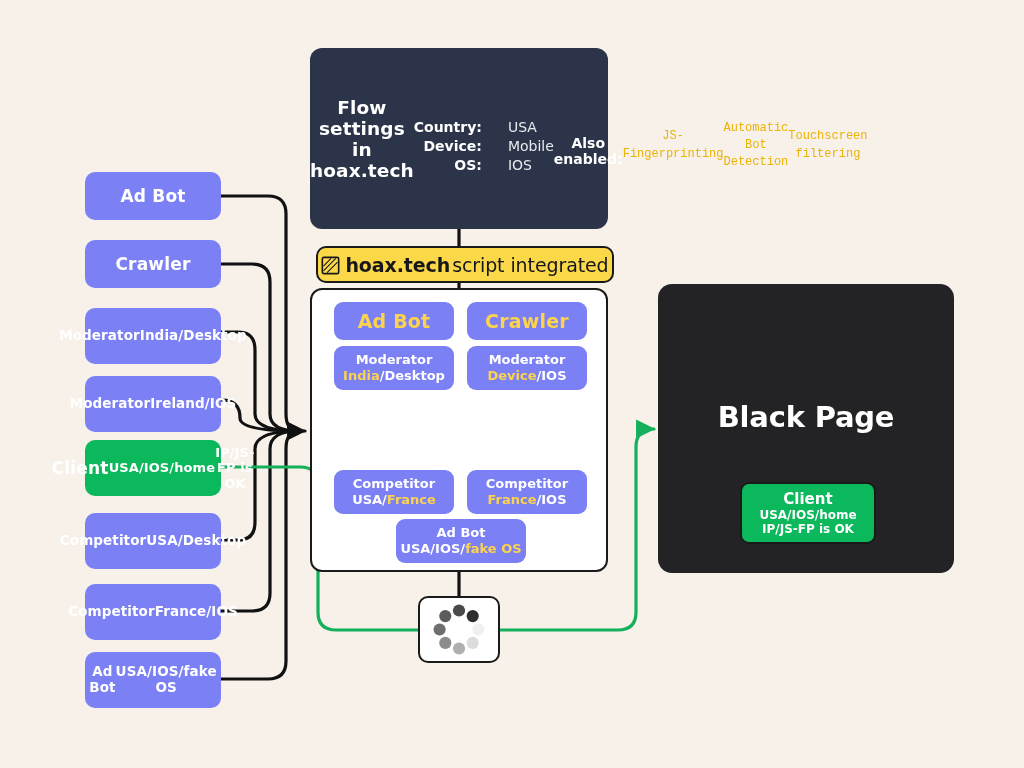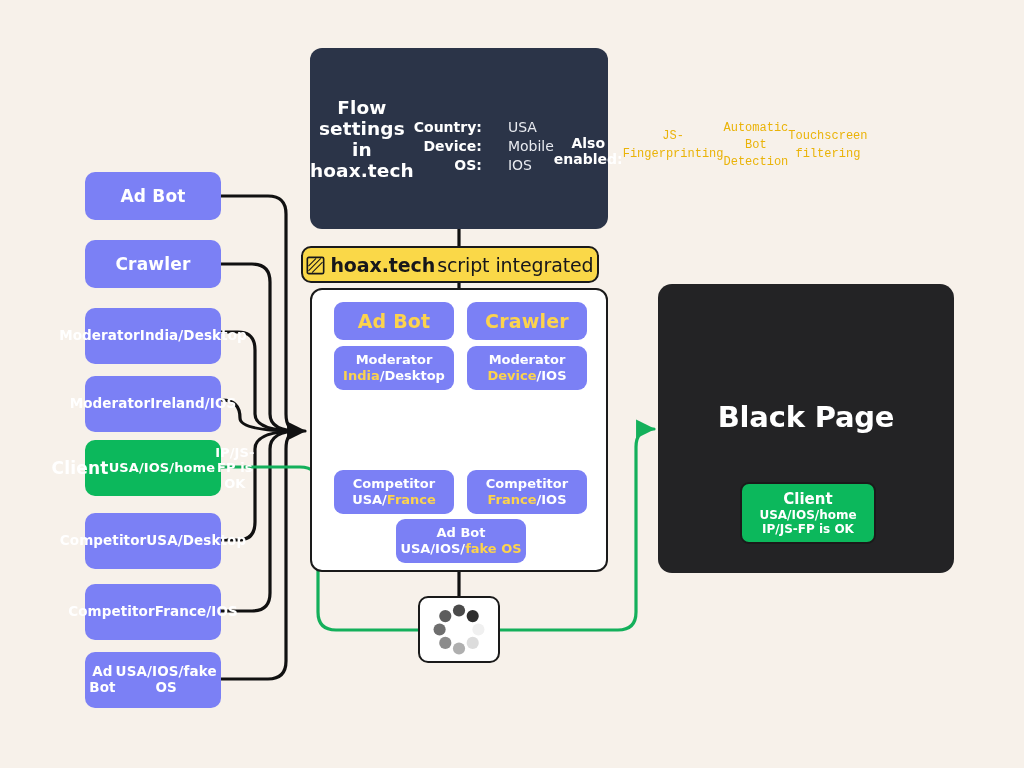--- a/index.html
+++ b/index.html
@@ -288,21 +288,21 @@
           <td class="v">IOS</td>
         </tr>
       </tbody>
     </table>
     <div class="also">Also enabled:</div>
     <div class="feat">JS-Fingerprinting</div>
     <div class="feat">Automatic Bot Detection</div>
     <div class="feat">Touchscreen filtering</div>
   </div>
 
-  <div class="node" id="banner" style="left:301px; top:246px; width:298px; height:37px;">
+  <div class="node" id="banner" style="left:316px; top:246px; width:298px; height:37px;">
     <span class="logo">
       <svg viewBox="0 0 20 20" width="19" height="19">
         <rect x="1.4" y="1.4" width="17.2" height="17.2" rx="1.6" fill="none" stroke="#17171B" stroke-width="1.7"></rect>
         <path d="M2.6,15.6 L15.6,2.6 M6.4,17.4 L17.4,6.4 M2.6,10.6 L10.6,2.6" stroke="#17171B" stroke-width="1.1" fill="none"></path>
       </svg>
     </span>
     <span class="b-strong">hoax.tech</span>
     <span class="b-rest"> script integrated</span>
   </div>
 

